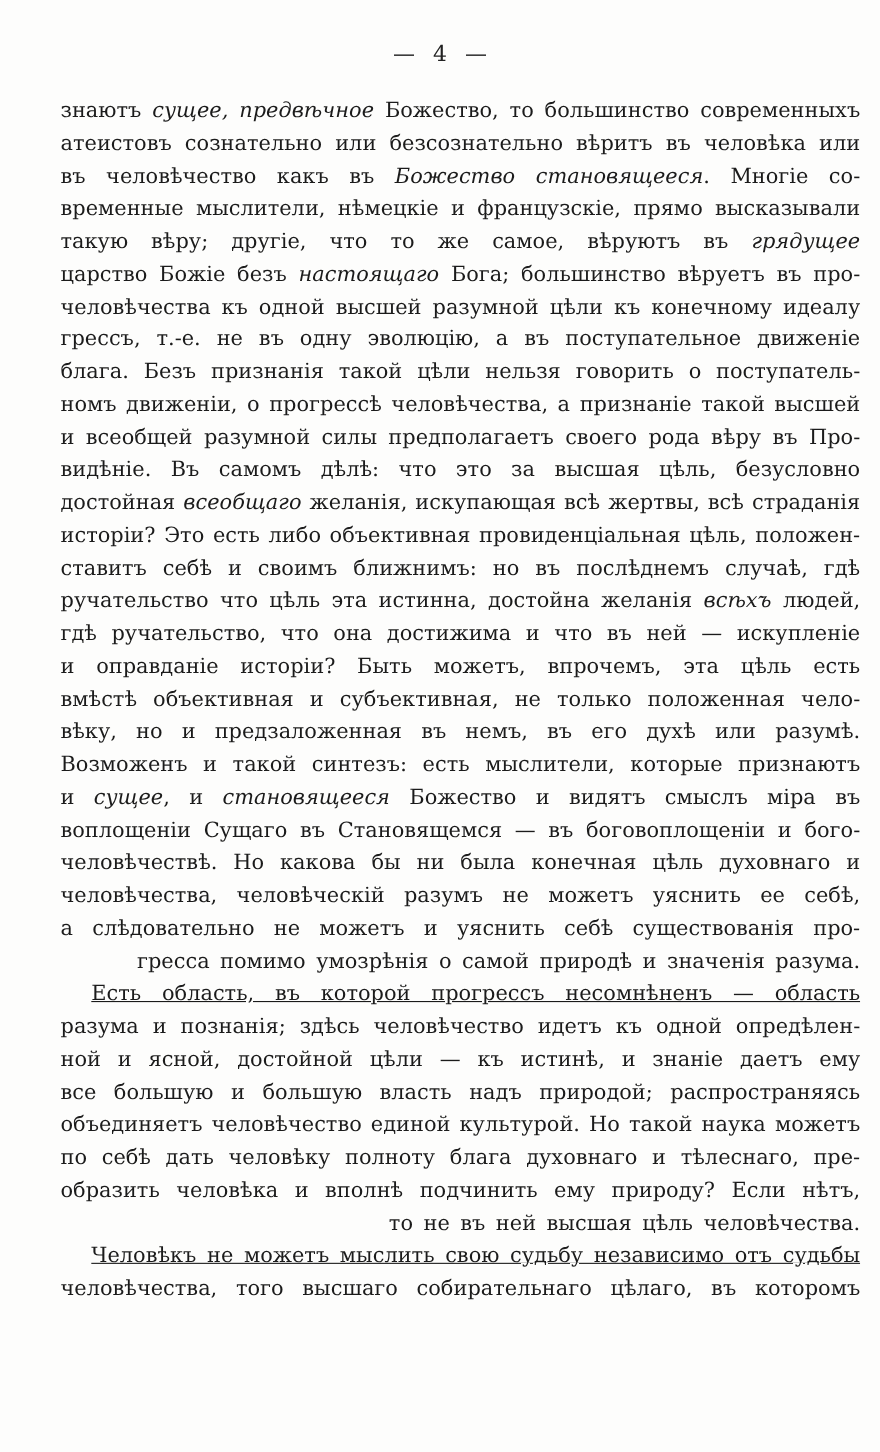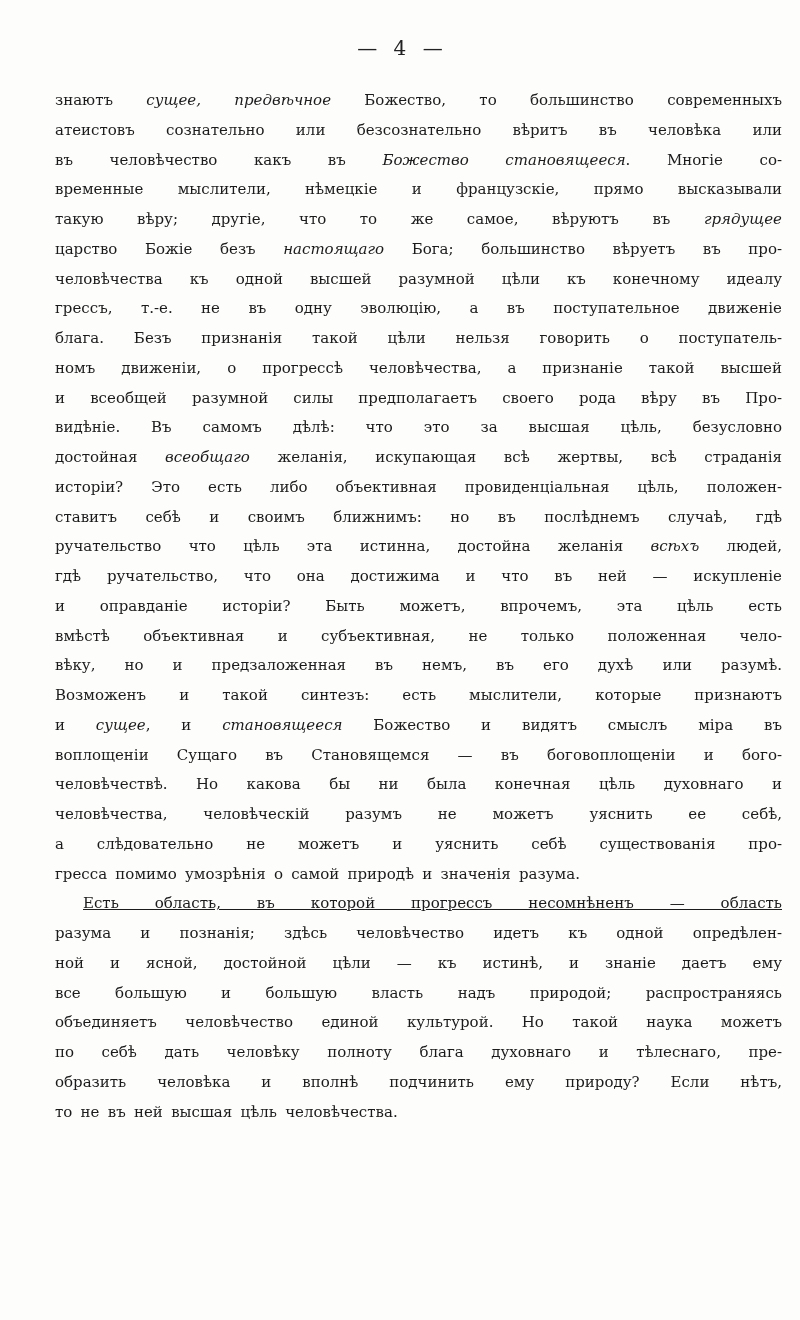--- a/index.html
+++ b/index.html
@@ -23,29 +23,29 @@
     line-height: 24px;
     word-spacing: 10px;
     color: #222;
   }
   .text-block {
     position: absolute;
     top: 86px; left: 55px; width: 727px;
   }
   .paragraph { margin: 0; padding: 0; }
   .line {
-    font-size: 15px;
+    font-size: 19px;
     line-height: 29.75px;
     height: 29.75px;
     overflow: hidden;
     text-align: justify;
     white-space: normal;
   }
   .line.just { text-align-last: justify; }
-  .line.nojust { text-align: left; word-spacing: 3.5px; }
+  .line.nojust { text-align: right; word-spacing: 3.5px; }
   .line.indent { text-indent: 28px; text-decoration: underline; }
   .em { font-style: italic; }
 </style>
 </head>
 <body>
 
 <div class="page">
   <div class="page-number">— 4 —</div>
   <div class="text-block">
       <div class="paragraph">
@@ -80,14 +80,18 @@
       <div class="paragraph">
         <div class="line just indent"><span class="run">Есть область, въ которой прогрессъ несомнѣненъ — область</span></div>
         <div class="line just"><span class="run">разума и познанія; здѣсь человѣчество идетъ къ одной опредѣлен-</span></div>
         <div class="line just"><span class="run">ной и ясной, достойной цѣли — къ истинѣ, и знаніе даетъ ему</span></div>
         <div class="line just"><span class="run">все большую и большую власть надъ природой; распространяясь</span></div>
         <div class="line just"><span class="run">объединяетъ человѣчество единой культурой. Но такой наука можетъ</span></div>
         <div class="line just"><span class="run">по себѣ дать человѣку полноту блага духовнаго и тѣлеснаго, пре-</span></div>
         <div class="line just"><span class="run">образить человѣка и вполнѣ подчинить ему природу? Если нѣтъ,</span></div>
         <div class="line nojust"><span class="run">то не въ ней высшая цѣль человѣчества.</span></div>
       </div>
+      <div class="paragraph">
+        <div class="line just indent"><span class="run">Человѣкъ не можетъ мыслить свою судьбу независимо отъ судьбы</span></div>
+        <div class="line just"><span class="run">человѣчества, того высшаго собирательнаго цѣлаго, въ которомъ</span></div>
+      </div>
     </div>
 </div>
 
 </body></html>

